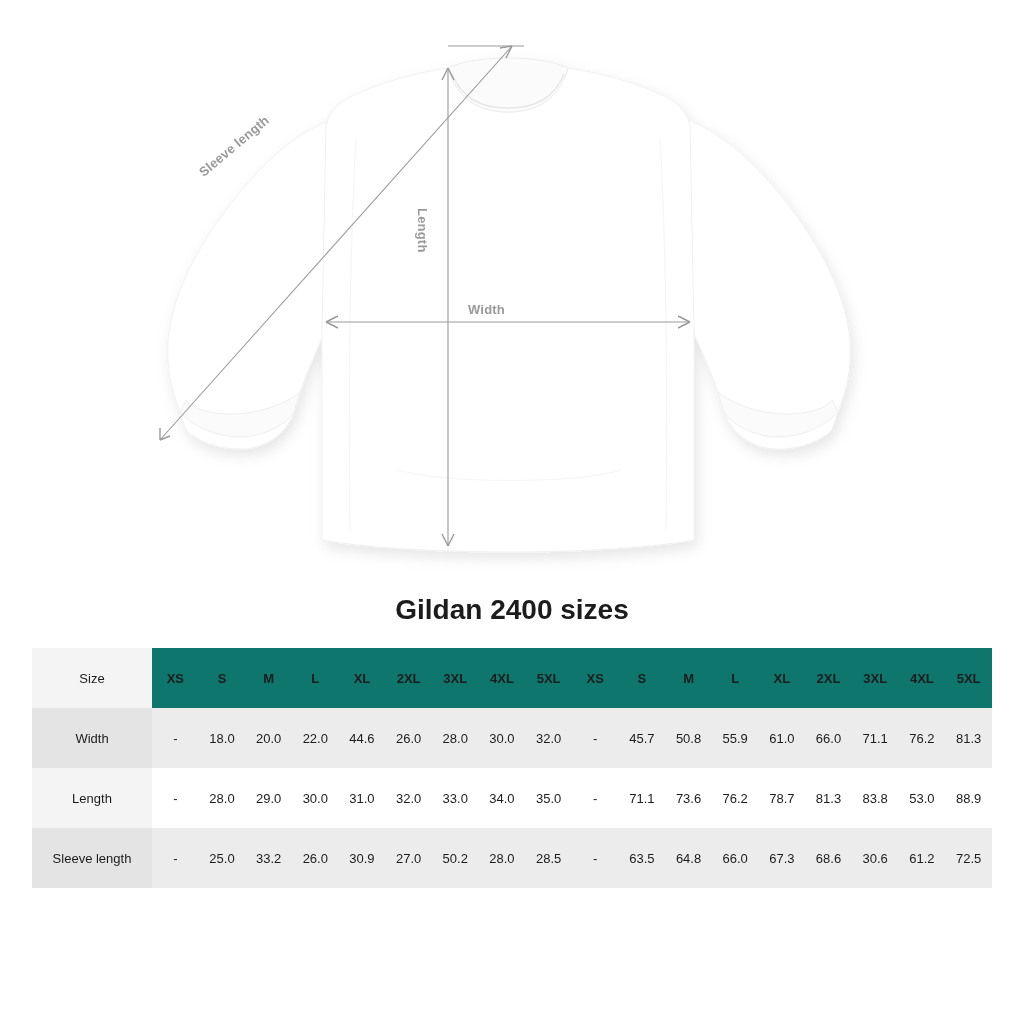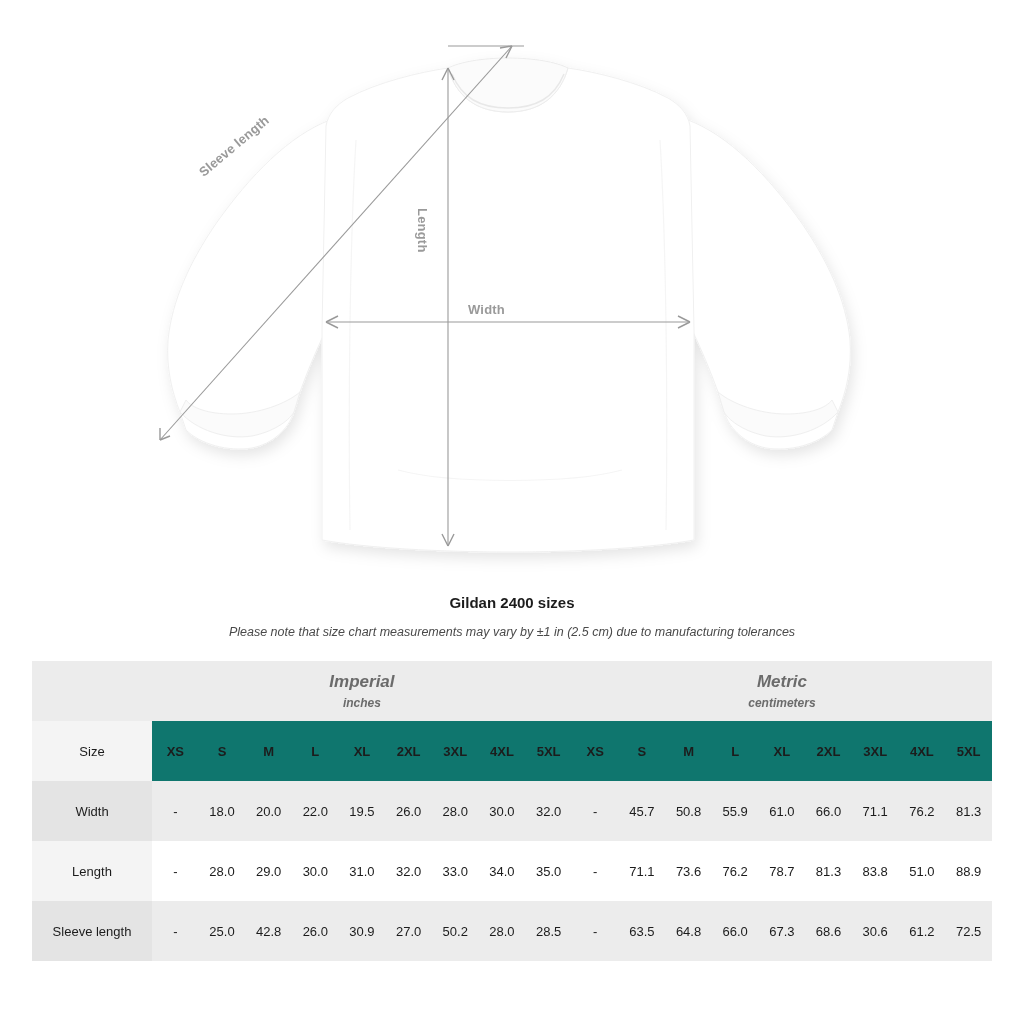--- a/index.html
+++ b/index.html
@@ -55,21 +55,21 @@
     transform: rotate(-40deg);
     transform-origin: left top;
   }
 
   
   .title-block {
     text-align: center;
     margin-top: 14px;
   }
   .chart-title {
-    font-size: 15px;
+    font-size: 28px;
     font-weight: bold;
     color: #1c1c1c;
     margin: 14px;
   }
   .chart-note {
     font-size: 12.5px;
     font-style: italic;
     color: #4a4a4a;
     margin-top: 10px;
   }
@@ -207,37 +207,25 @@
       </g>
     </svg>
 
     <div class="dim-label width-label">Width</div>
     <div class="dim-label length-label">Length</div>
     <div class="dim-label sleeve-label">Sleeve length</div>
   </div>
 
   <div class="title-block">
     <h1 class="chart-title">Gildan 2400 sizes</h1>
-    <div class="chart-note">Please note that size chart measurements may vary by ±1 in (2.5 cm) due to manufacturing tolerances</div>
   </div>
 
   <div class="table-wrap">
     <table class="size-table">
       <thead>
-        <tr class="unit-row">
-          <th class="rowlabel"></th>
-          <th colspan="9">
-            <span class="unit-name">Imperial</span>
-            <span class="unit-sub">inches</span>
-          </th>
-          <th colspan="9">
-            <span class="unit-name">Metric</span>
-            <span class="unit-sub">centimeters</span>
-          </th>
-        </tr>
         <tr class="head-row">
           <th class="rowlabel">Size</th>
           <th>XS</th>
           <th>S</th>
           <th>M</th>
           <th>L</th>
           <th>XL</th>
           <th>2XL</th>
           <th>3XL</th>
           <th>4XL</th>
@@ -253,21 +241,21 @@
           <th>5XL</th>
         </tr>
       </thead>
       <tbody>
         <tr class="alt">
           <td class="rowlabel">Width</td>
           <td>-</td>
           <td>18.0</td>
           <td>20.0</td>
           <td>22.0</td>
-          <td>19.5</td>
+          <td>44.6</td>
           <td>26.0</td>
           <td>28.0</td>
           <td>30.0</td>
           <td>32.0</td>
           <td>-</td>
           <td>45.7</td>
           <td>50.8</td>
           <td>55.9</td>
           <td>61.0</td>
           <td>66.0</td>
@@ -286,28 +274,28 @@
           <td>33.0</td>
           <td>34.0</td>
           <td>35.0</td>
           <td>-</td>
           <td>71.1</td>
           <td>73.6</td>
           <td>76.2</td>
           <td>78.7</td>
           <td>81.3</td>
           <td>83.8</td>
-          <td>51.0</td>
+          <td>53.0</td>
           <td>88.9</td>
         </tr>
         <tr class="alt">
           <td class="rowlabel">Sleeve length</td>
           <td>-</td>
           <td>25.0</td>
-          <td>42.8</td>
+          <td>33.2</td>
           <td>26.0</td>
           <td>30.9</td>
           <td>27.0</td>
           <td>50.2</td>
           <td>28.0</td>
           <td>28.5</td>
           <td>-</td>
           <td>63.5</td>
           <td>64.8</td>
           <td>66.0</td>

